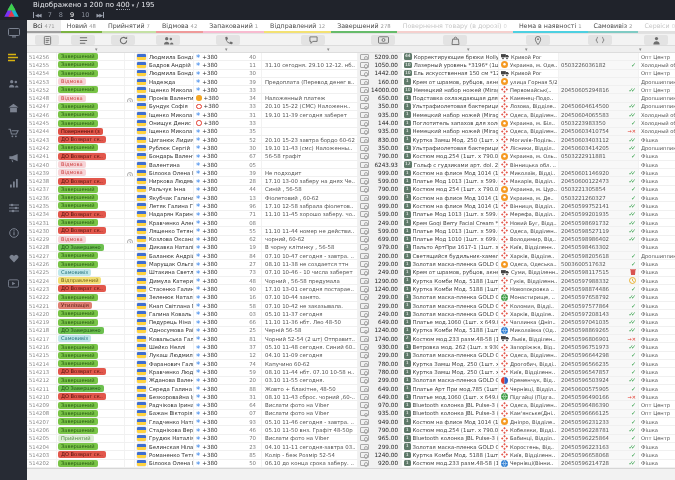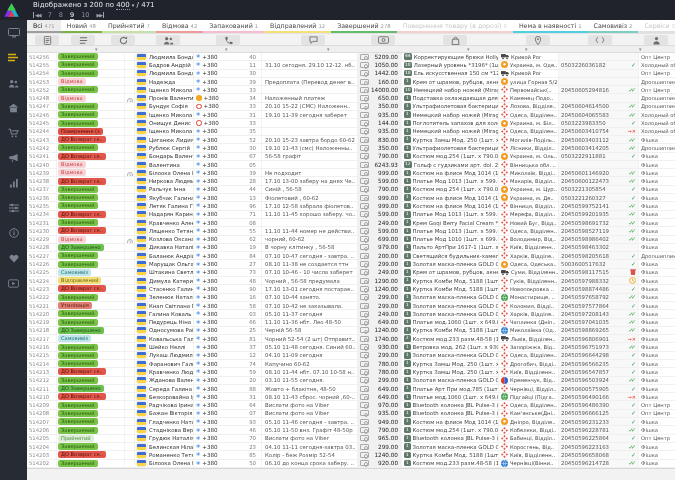--- a/index.html
+++ b/index.html
@@ -80,21 +80,21 @@
     <span class="logo"><svg width="17" height="16" viewBox="0 0 20 18">
           <path d="M10 1 1.5 17H10z" fill="#7b2ff7"></path>
           <path d="M10 1v16h8.5z" fill="#19b5d1"></path>
           <path d="M10 1 5 9.5h10z" fill="#3ecf4a"></path>
           <path d="M10 9.5 6.2 17h7.6z" fill="#e63946"></path>
         </svg></span>
     <div class="titleline">
       <span>Відображено з 200 по</span>
       <span class="rng">400</span>
       <span class="caret">▾</span>
-      <span>/ 471</span>
+      <span>/ 195</span>
     </div>
     <div class="pagerline">
       <span class="pgskip first">◀◀</span>
       <span id="pages" style="display:flex;gap:7px;">
           <span class="pgnum">7</span>
           <span class="pgnum">8</span>
           <span class="pgnum active">9</span>
           <span class="pgnum">10</span>
         </span>
       <span class="pgskip last">▶▶</span>

